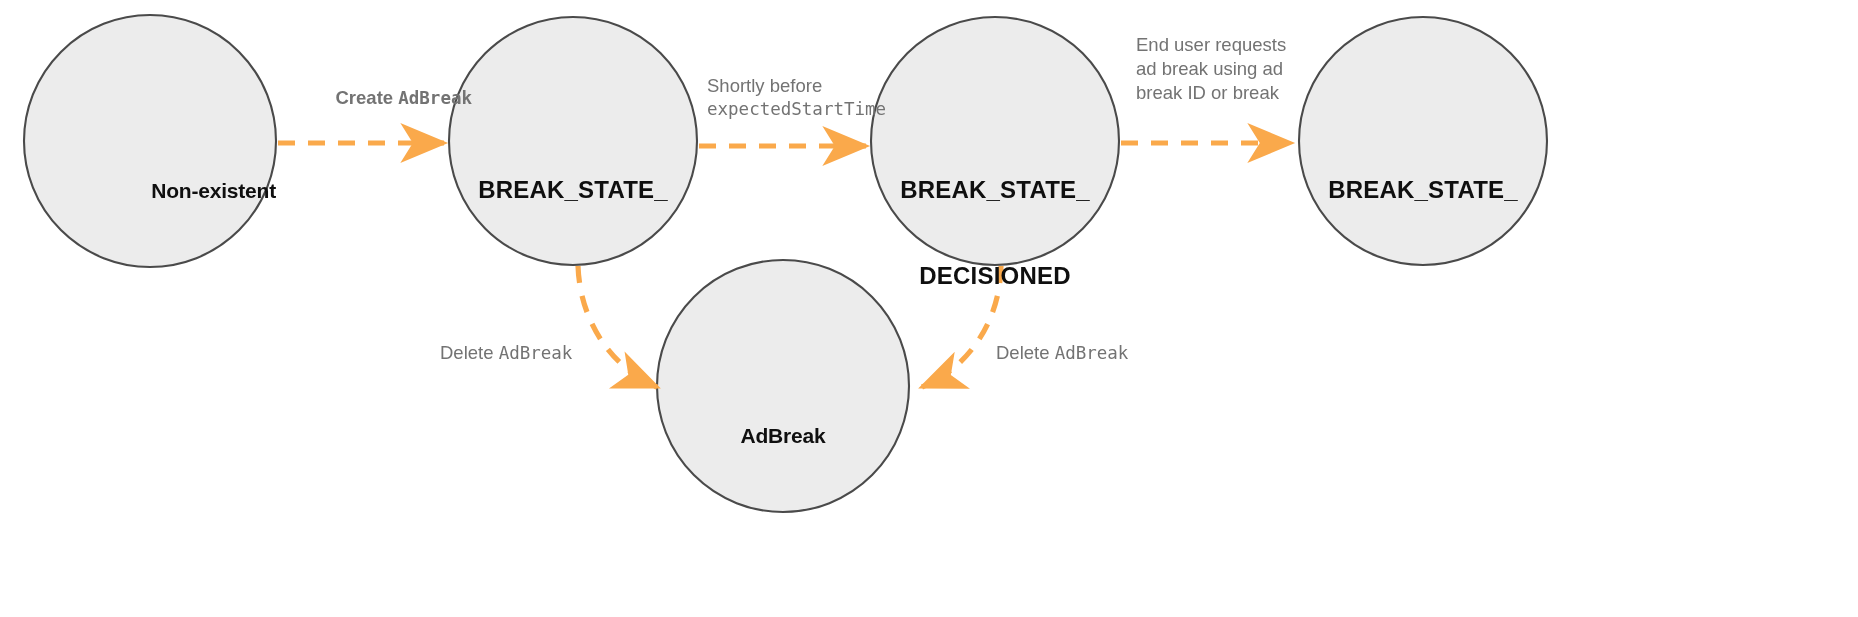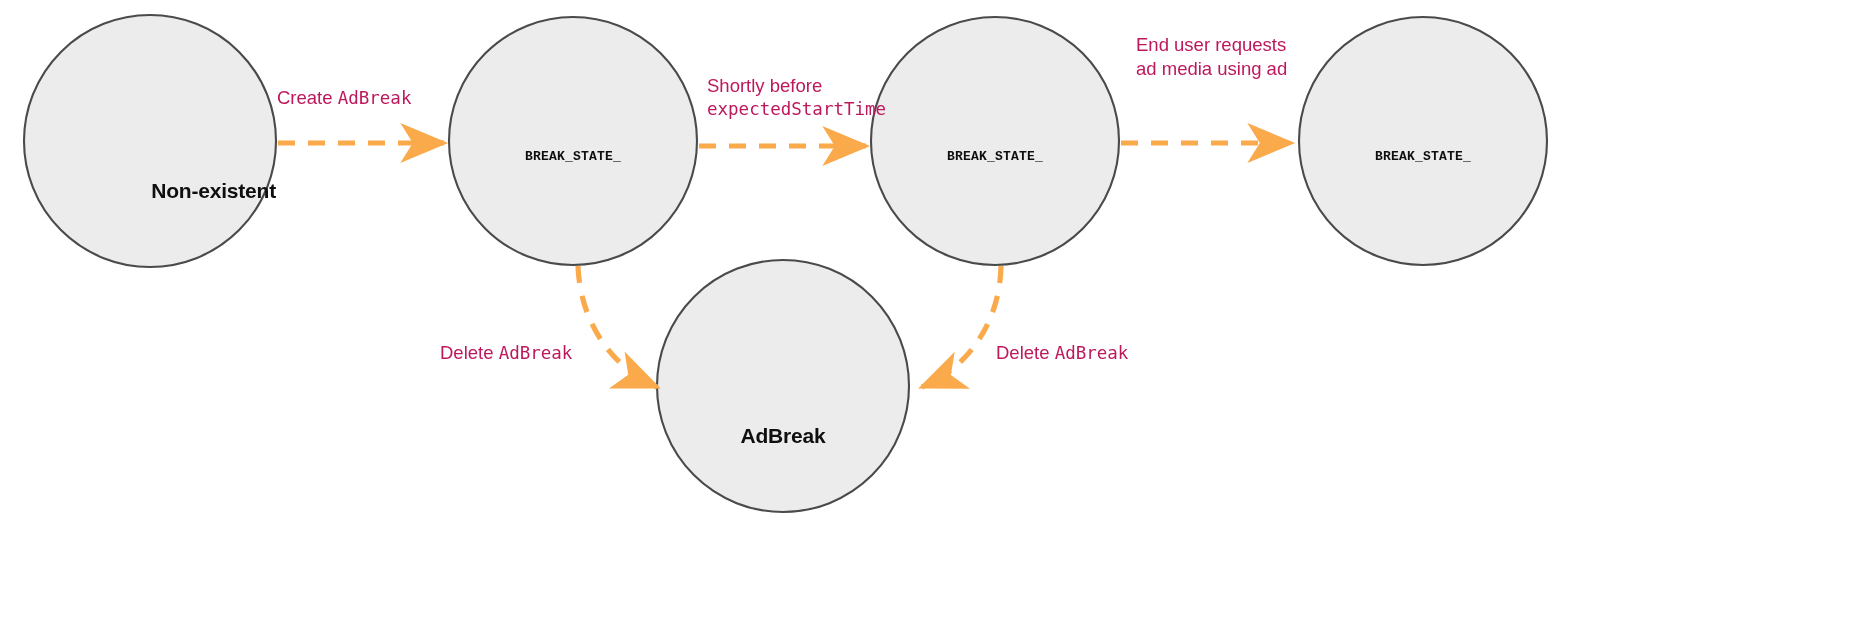--- a/index.html
+++ b/index.html
@@ -32,42 +32,42 @@
     line-height: 1.20;
     white-space: pre;
   }
   .node-label.sans {
     font-family: "Liberation Sans", sans-serif;
     font-weight: bold;
     font-size: 21px;
     letter-spacing: -0.2px;
   }
   .node-label.mono {
-    font-family: Liberation Mono, monospace;
+    font-family: Liberation Sans, sans-serif;
     font-weight: bold;
-    font-size: 13px;
+    font-size: 24px;
     letter-spacing: 0.2px;
   }
   .edge-label {
     position: absolute;
-    color: #be185d;
+    color: #737373;
     pointer-events: none;
     line-height: 1.30;
     font-size: 18.5px;
     white-space: nowrap;
   }
   .edge-label .t-sans {
     font-family: "Liberation Sans", sans-serif;
   }
   .edge-label .t-mono {
     font-family: "DejaVu Sans Mono", "Liberation Mono", monospace;
     font-size: 17.5px;
   }
   .edge-label.align-left  { text-align: left; }
-  .edge-label.align-center{ text-align: left; }
+  .edge-label.align-center{ text-align: right; font-weight: bold; }
   .lbl-line { display: block; }
 </style>
 </head>
 <body>
 
 <div id="diagram-root">
 
   <svg id="diagram-svg" viewBox="0 0 1858 617" xmlns="http://www.w3.org/2000/svg">
 
     <defs>
@@ -105,20 +105,21 @@
   <div class="node-label sans" style="left:24px; top:128px; width:252px;text-align:right;">
     <span class="lbl-line">Non-existent</span>
   </div>
 
   <div class="node-label mono" style="left:449px; top:118px; width:248px;">
     <span class="lbl-line">BREAK_STATE_</span>
   </div>
 
   <div class="node-label mono" style="left:871px; top:118px; width:248px;">
     <span class="lbl-line">BREAK_STATE_</span>
+    <span class="lbl-line">DECISIONED</span>
   </div>
 
   <div class="node-label mono" style="left:1299px; top:118px; width:248px;">
     <span class="lbl-line">BREAK_STATE_</span>
   </div>
 
   <div class="node-label sans" style="left:657px; top:373px; width:252px;">
     <span class="lbl-line">AdBreak</span>
   </div>
 
@@ -128,21 +129,22 @@
     </span>
   </div>
 
   <div class="edge-label align-left" style="left:707px; top:74px; width:200px;">
     <span class="lbl-line t-sans">Shortly before</span>
     <span class="lbl-line t-mono">expectedStartTime</span>
   </div>
 
   <div class="edge-label align-left" style="left:1136px; top:33px; width:200px;">
     <span class="lbl-line t-sans">End user requests</span>
-    <span class="lbl-line t-sans">ad media using ad</span>
+    <span class="lbl-line t-sans">ad break using ad</span>
+    <span class="lbl-line t-sans">break ID or break</span>
   </div>
 
   <div class="edge-label align-left" style="left:440px; top:341px; width:200px;">
     <span class="lbl-line">
       <span class="t-sans">Delete </span><span class="t-mono">AdBreak</span>
     </span>
   </div>
 
   <div class="edge-label align-left" style="left:996px; top:341px; width:200px;">
     <span class="lbl-line">

